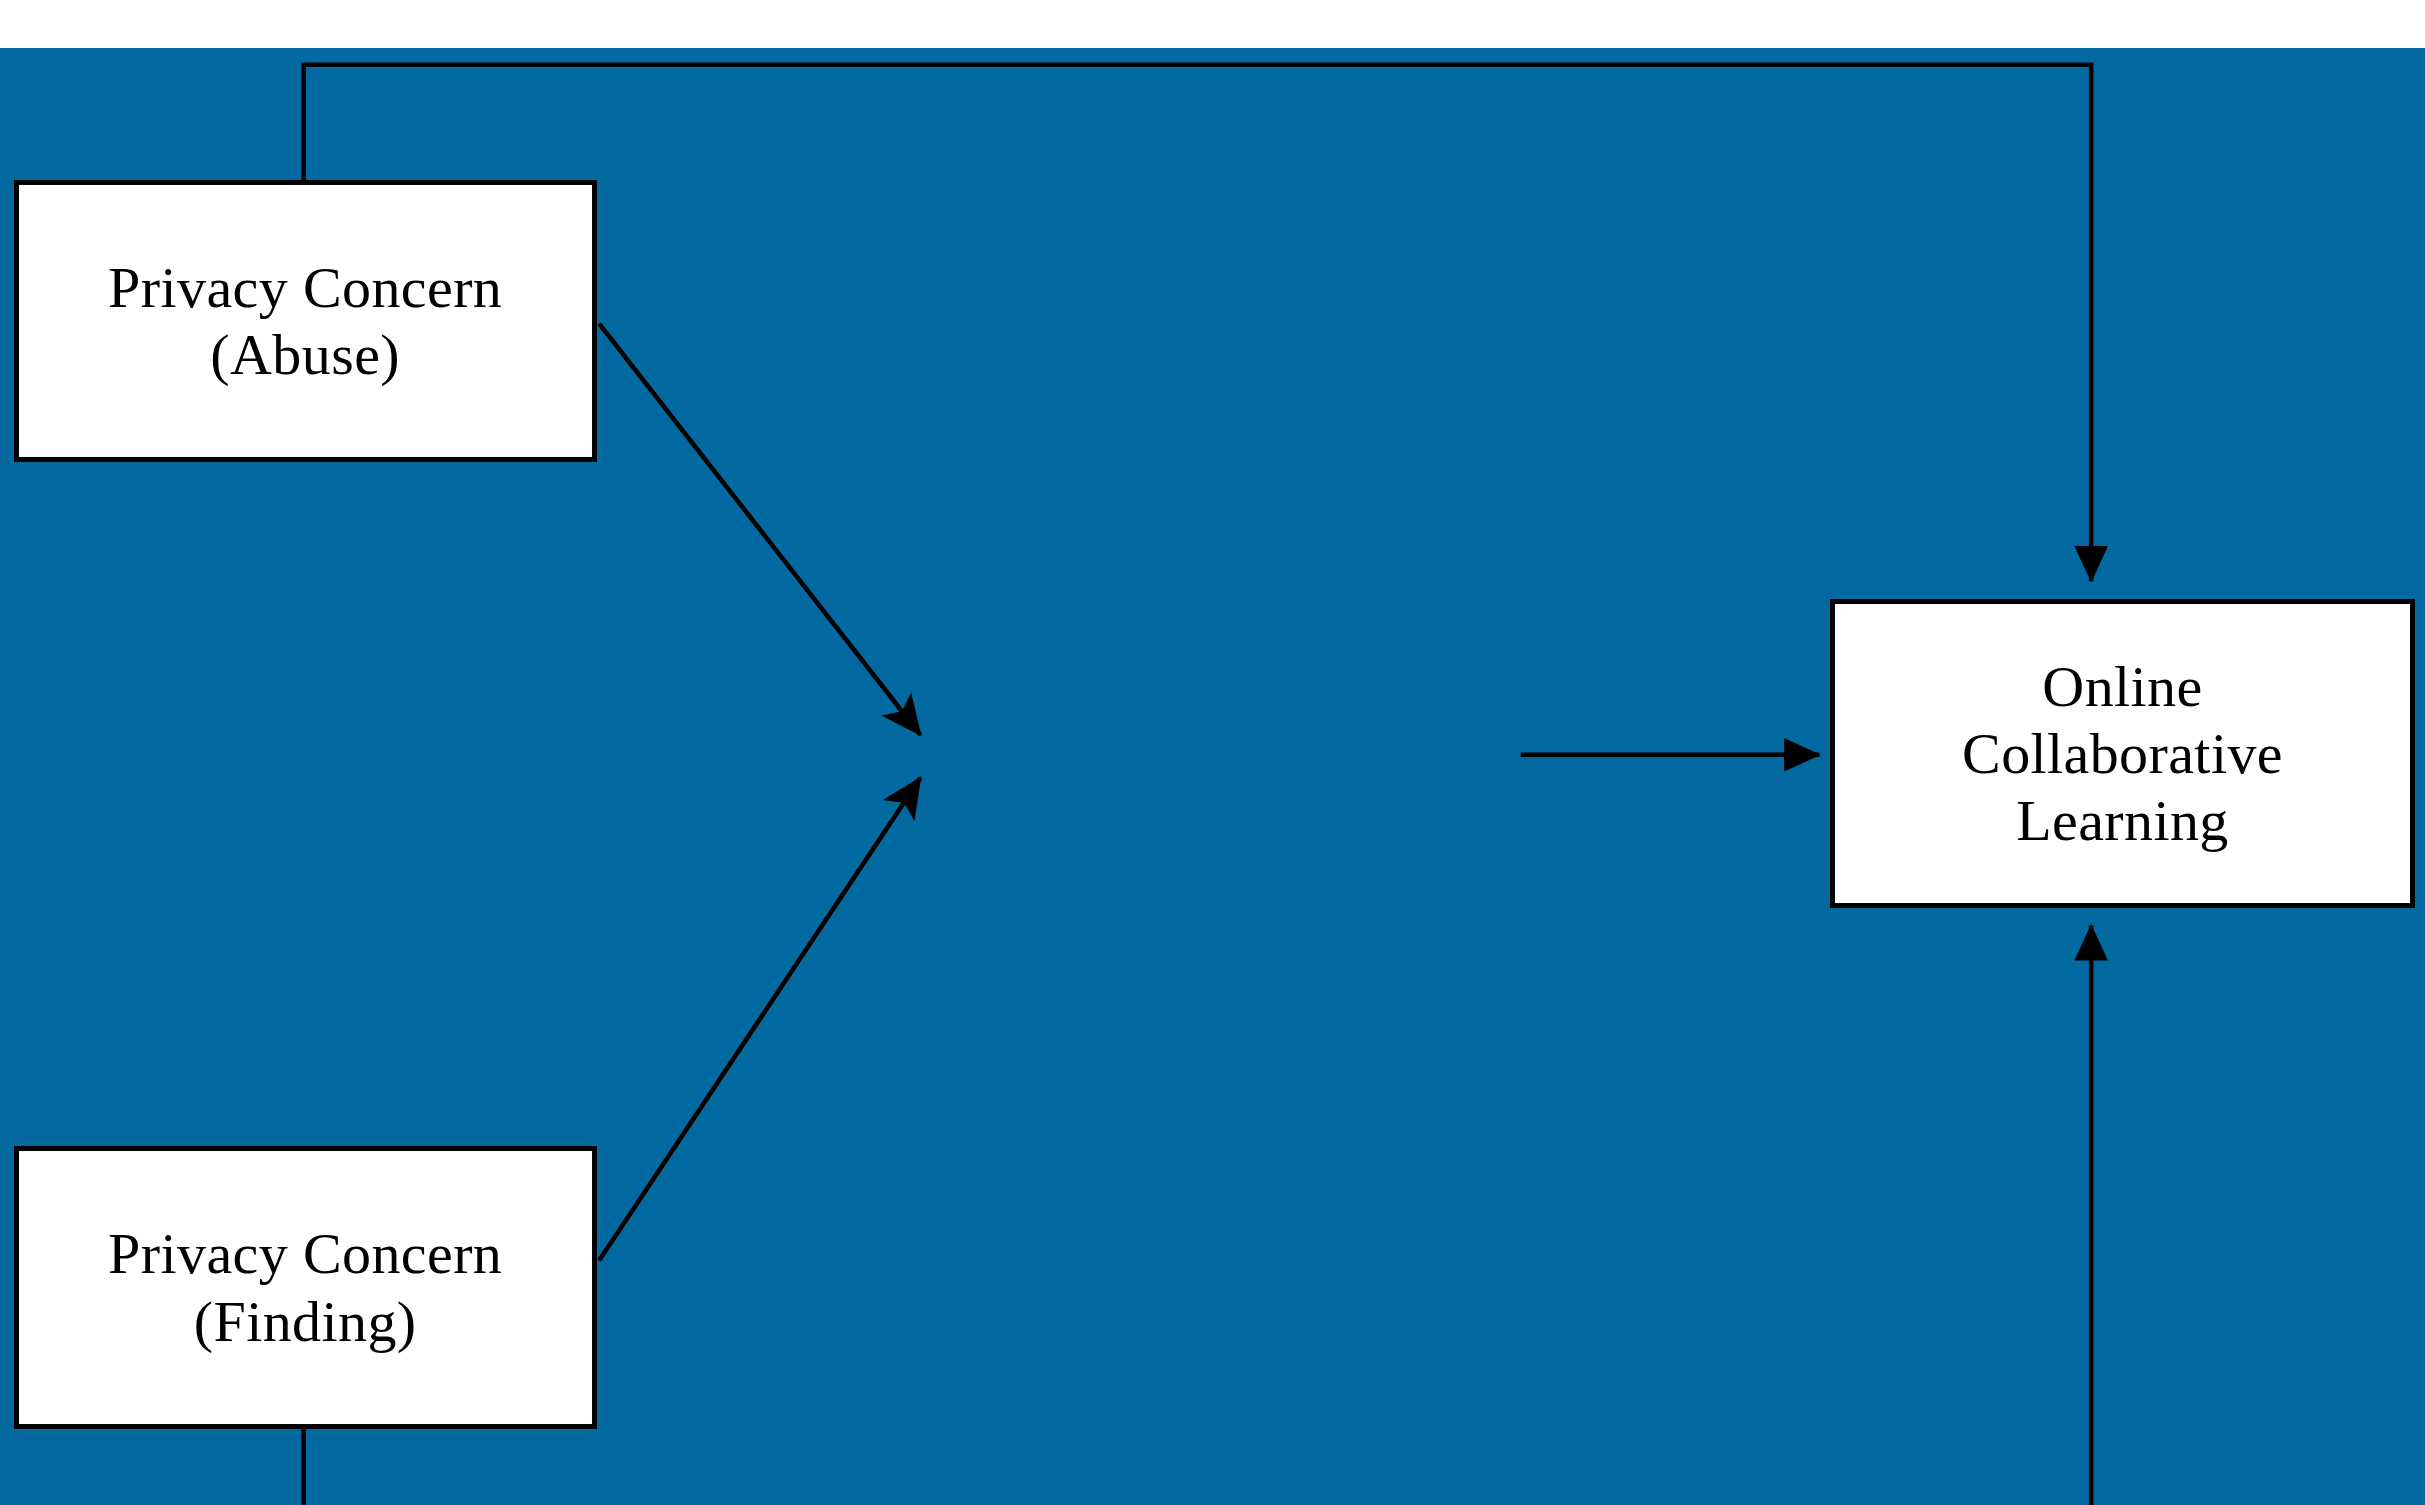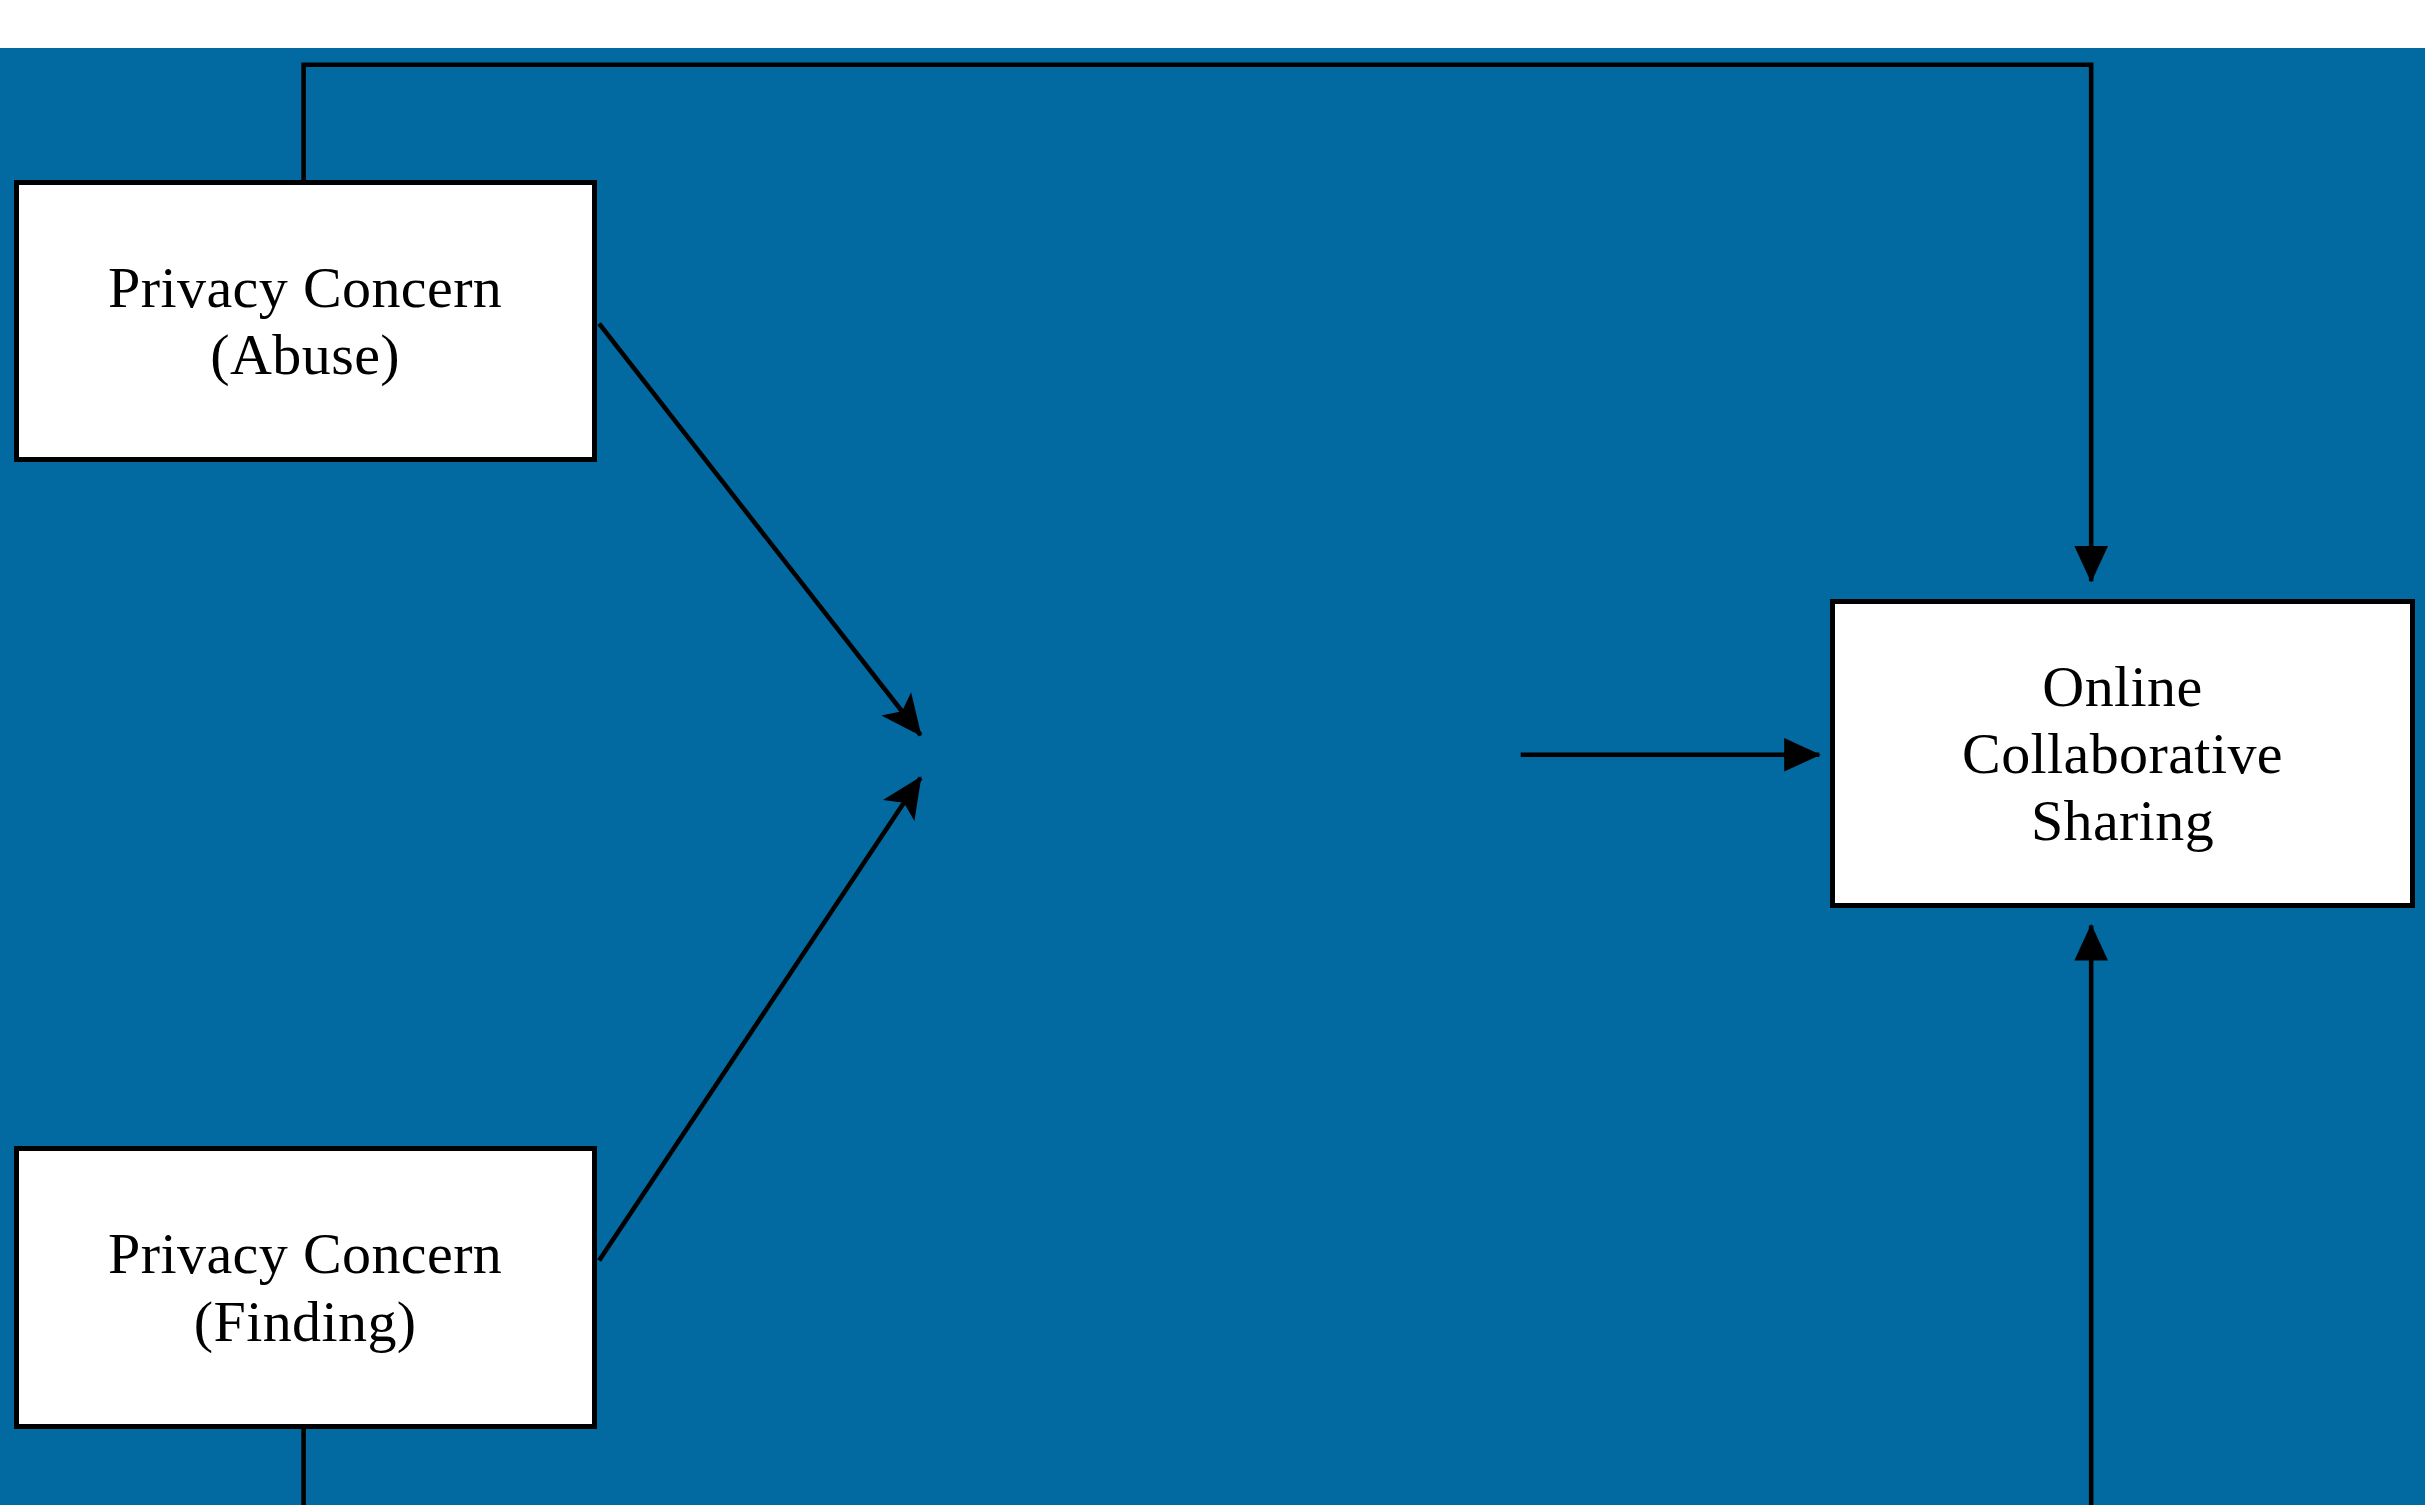--- a/index.html
+++ b/index.html
@@ -89,17 +89,17 @@
 
   <div class="node-box" id="box-privacy-finding">
     <span class="node-label">Privacy Concern
 (Finding)</span>
   </div>
 
 
   <div class="node-box" id="box-online">
     <span class="node-label">Online
 Collaborative
-Sharing</span>
+Learning</span>
   </div>
 
 </div>
 
 
 </body></html>

